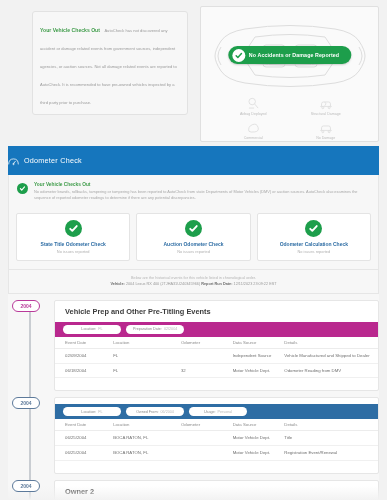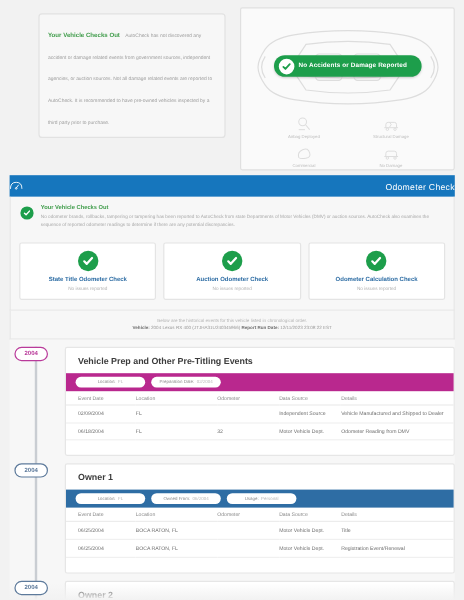--- a/index.html
+++ b/index.html
@@ -41,22 +41,22 @@
   .badge-check svg { display:block; }
   .no-acc-text { color: #fff; font-size: 5.3px; font-weight: bold; letter-spacing: .1px; }
 
   .icon-grid { display: flex; flex-wrap: wrap; padding: 0 16px; }
   .icon-cell { width: 50%; text-align: center; height: 24px; }
   .icon-cell .glyph { height: 13px; display: flex; align-items: flex-end; justify-content: center; opacity: .30; }
   .icon-cell .lbl { font-size: 3.6px; color: #bdbdbd; margin-top: 2px; }
 
   
   .sec-header {
-    background: #1676bd; color: #fff; height: 18px;
-    display: flex; align-items: center; justify-content: space-between; gap: 5px;
+    background: #1676bd; color: #fff; height: 29px;
+    display: flex; align-items: center; justify-content: flex-start; gap: 5px;
     margin: 0 8px;
   }
   .sec-header .t { font-size: 7.2px; letter-spacing: .25px; }
 
   .sec-body { background: #f7f7f7; border: 1px solid #e6e6e6; border-top: none; margin: 0 8px; }
 
   .odo-intro { display: flex; gap: 6px; padding: 7px 10px 7px 8px; }
   .odo-check-circle {
     flex: 0 0 11px; width: 11px; height: 11px; border-radius: 50%;
     background: #1d9e4b; display: flex; align-items: center; justify-content: center; margin-top:1px;
@@ -322,21 +322,20 @@
           </tbody>
         </table>
       </div>
     </div>
 
     <div class="tl-block">
       <div class="tl-badge-col">
         <div class="year-badge blue">2004</div>
       </div>
       <div class="tl-card">
-        <h3>Owner 1</h3>
         <div class="chipbar blue">
           <div class="chip">
             <span class="k">Location:</span>
             <span class="v">FL</span>
           </div>
           <div class="chip">
             <span class="k">Owned From:</span>
             <span class="v">06/2004</span>
           </div>
           <div class="chip">

